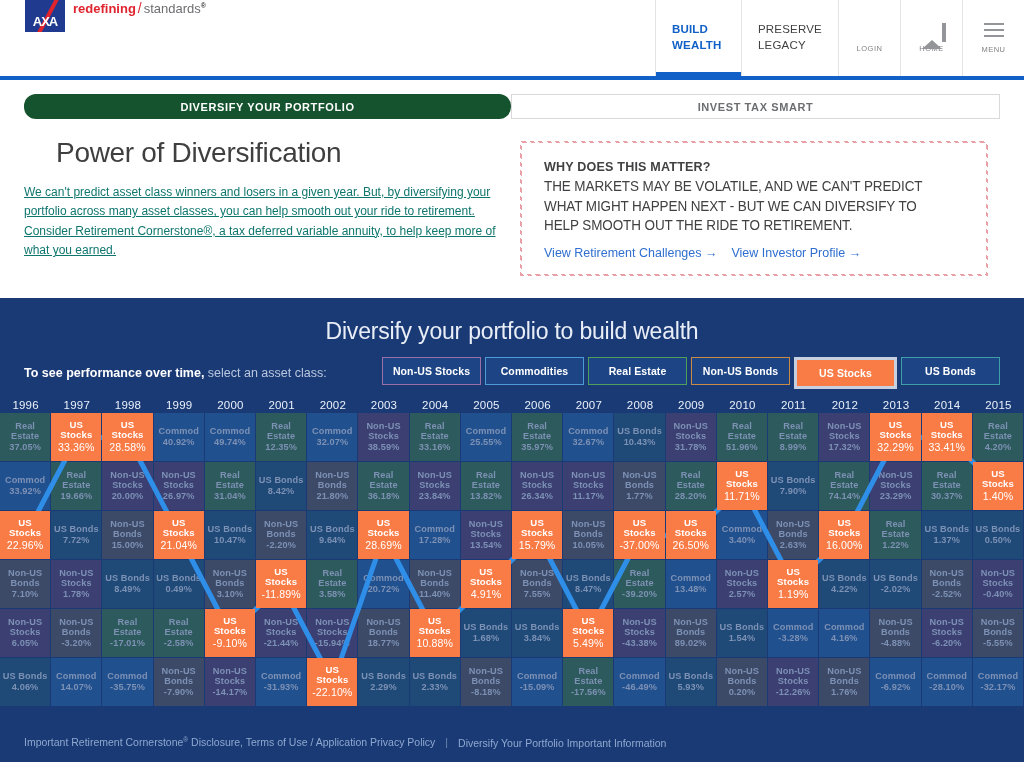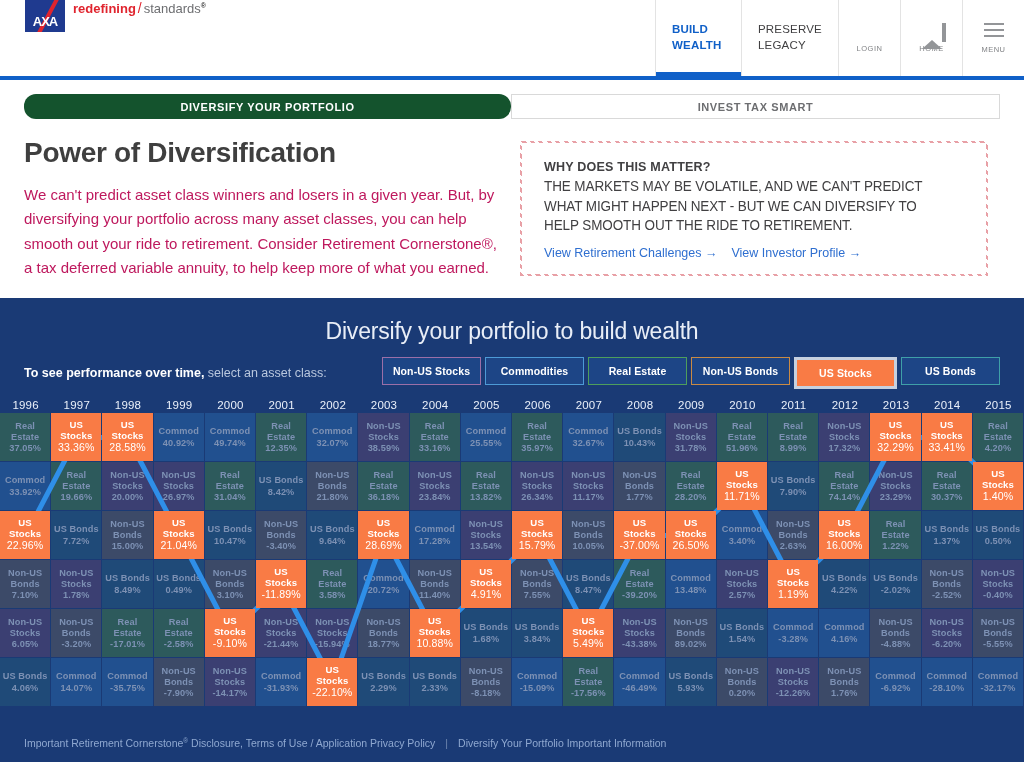--- a/index.html
+++ b/index.html
@@ -70,24 +70,24 @@
     font-size:11px; font-weight:bold; letter-spacing:.6px; cursor:pointer;
     font-family:"Liberation Sans",sans-serif;
   }
   .subtab.active { background:#14532d; color:#fff;border-radius:12px; }
   .subtab.inactive { background:#fff; color:#6d6e71; border:1px solid #d9d9d9; }
 
   
   .intro-row { display:flex; padding:18px 24px 0 24px; }
   .intro-left { width:492px; padding-right:14px;}
   .intro-title {
-    font-size:28px; font-weight:700; color:#3f3f3f; letter-spacing:-.3px;
-    margin-bottom:14px; font-family:"Liberation Sans",sans-serif;
-  }
-  .intro-body { font-size:15px; line-height:1.62; color:#be185d;}
+    font-size:28px; font-weight:400; color:#3f3f3f; letter-spacing:-.3px;
+    margin-bottom:14px; font-family:"Liberation Sans",sans-serif;margin-left:32px;
+  }
+  .intro-body { font-size:12px; line-height:1.62; color:#0f766e;text-decoration:underline;}
 
   .matter-box {
     width:476px; border:4px solid transparent; padding:2px;
     background-image: repeating-linear-gradient(45deg,#e8a0a6 0 3px,#ffffff 3px 6px);
     background-clip: padding-box;
     position:relative;
   }
   .matter-inner { background:#fff; padding:16px 20px 14px 22px; }
   .matter-h {
     font-size:13.5px; font-weight:bold; color:#414042; letter-spacing:.2px;
@@ -428,21 +428,21 @@
         <div class="cell dim" style="background: rgb(45, 90, 92);">
           <div class="nm">Real Estate</div>
           <div class="vl">12.35%</div>
         </div>
         <div class="cell dim" style="background: rgb(31, 74, 120);">
           <div class="nm">US Bonds</div>
           <div class="vl">8.42%</div>
         </div>
         <div class="cell dim" style="background: rgb(60, 74, 104);">
           <div class="nm">Non-US Bonds</div>
-          <div class="vl">-3.40%</div>
+          <div class="vl">-2.20%</div>
         </div>
         <div class="cell hi">
           <div class="nm">US Stocks</div>
           <div class="vl">-11.89%</div>
         </div>
         <div class="cell dim" style="background: rgb(59, 63, 114);">
           <div class="nm">Non-US Stocks</div>
           <div class="vl">-21.44%</div>
         </div>
         <div class="cell dim" style="background: rgb(33, 80, 143);">

